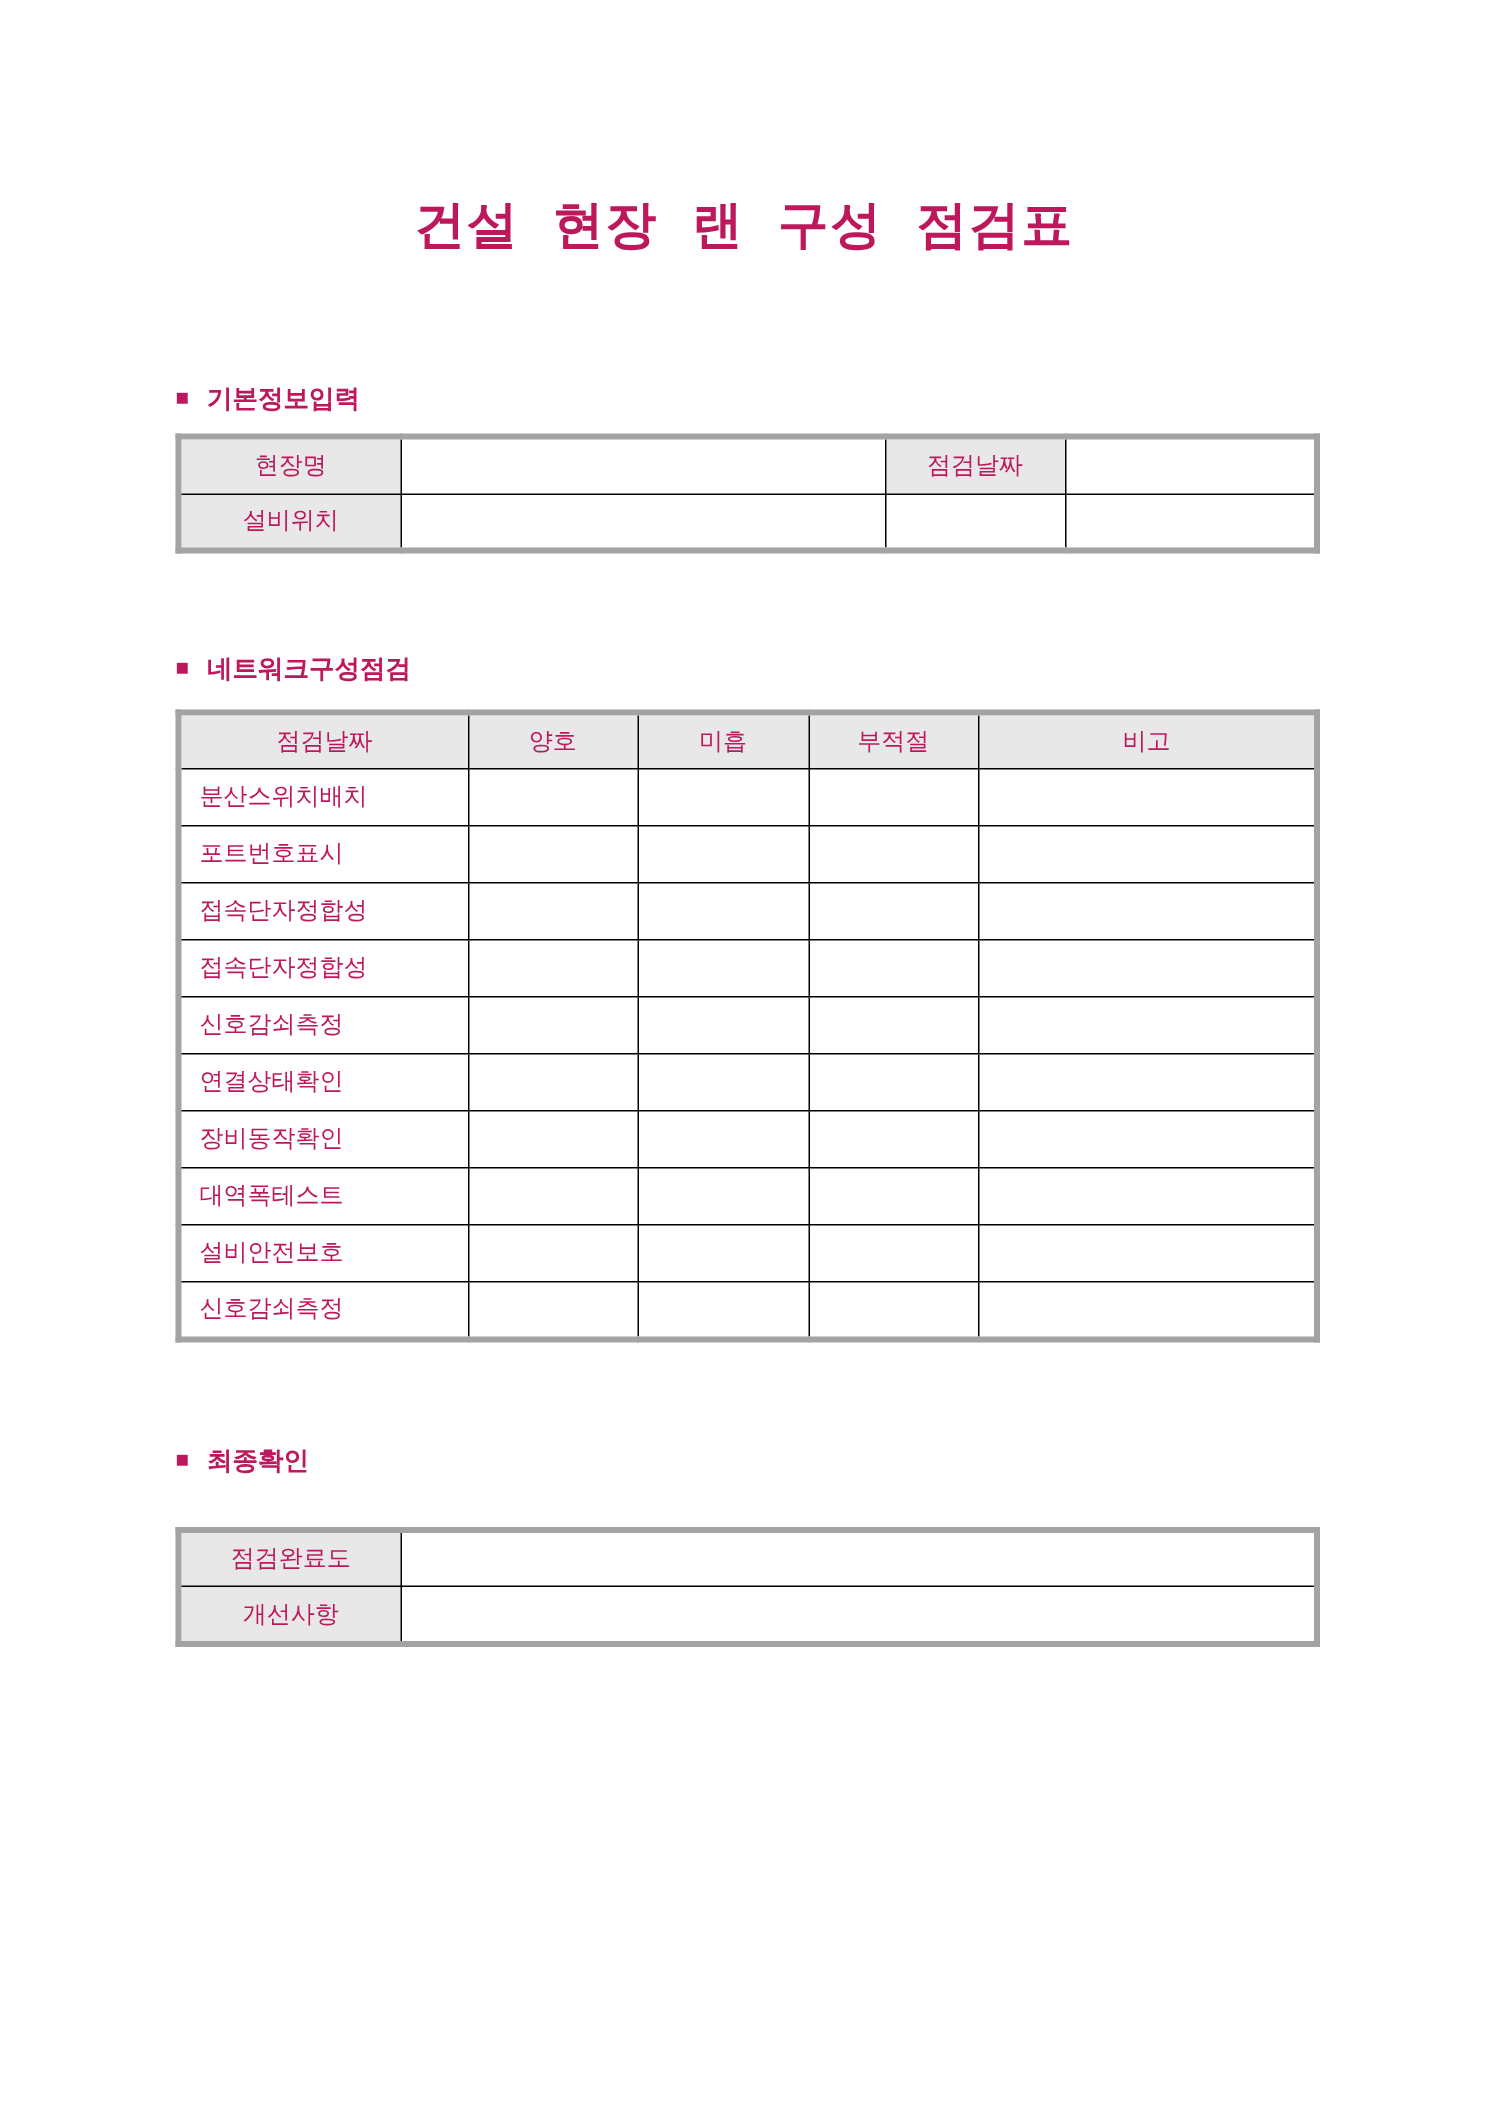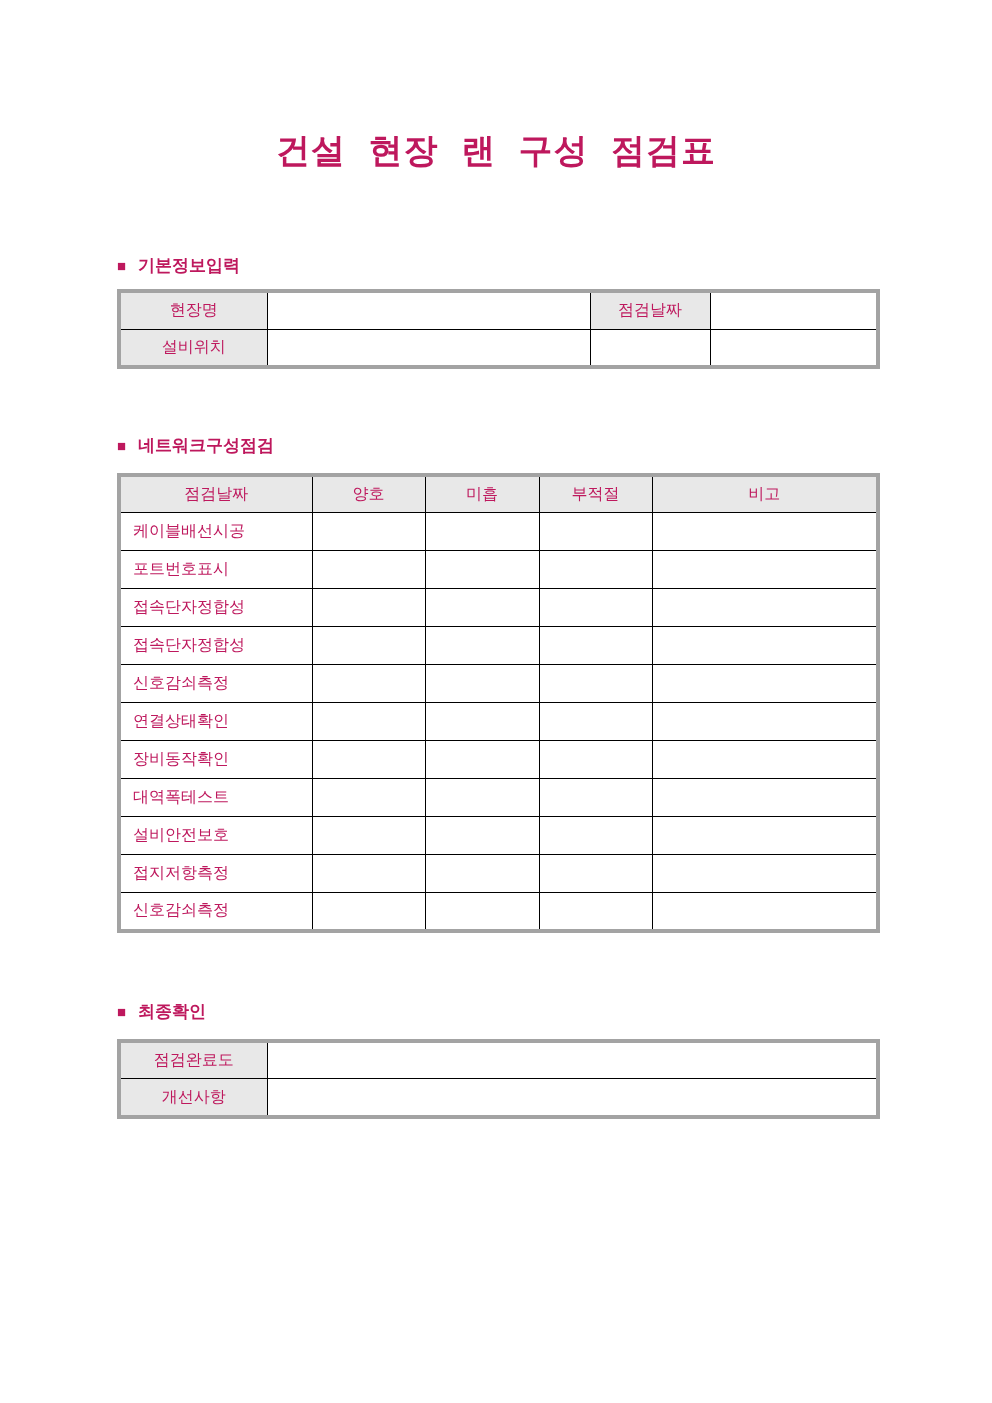--- a/index.html
+++ b/index.html
@@ -48,21 +48,21 @@
 
   table {
     border-collapse: collapse;
     table-layout: fixed;
     width: 759px;
     border: 4px solid #a3a3a3;
     font-size: 16px;
   }
   .tbl-basic   { margin-top: 13px; }
   .tbl-network { margin-top: 16px; }
-  .tbl-final   { margin-top: 17px; }
+  .tbl-final   { margin-top: 34px; }
   tr { height: 38px; }
   td, th {
     border: 1px solid #000000;
     padding: 0;
     font-weight: normal;
     overflow: hidden;
     white-space: nowrap;
   }
   td.label, th.colhead {
     background: #e8e8e8;
@@ -133,21 +133,21 @@
         <tr>
           <th class="colhead">점검날짜</th>
           <th class="colhead">양호</th>
           <th class="colhead">미흡</th>
           <th class="colhead">부적절</th>
           <th class="colhead">비고</th>
         </tr>
       </thead>
       <tbody>
         <tr>
-          <td class="item">케이블배선시공</td>
+          <td class="item">분산스위치배치</td>
           <td class="value"></td>
           <td class="value"></td>
           <td class="value"></td>
           <td class="value"></td>
         </tr>
         <tr>
           <td class="item">포트번호표시</td>
           <td class="value"></td>
           <td class="value"></td>
           <td class="value"></td>
@@ -190,27 +190,20 @@
         </tr>
         <tr>
           <td class="item">대역폭테스트</td>
           <td class="value"></td>
           <td class="value"></td>
           <td class="value"></td>
           <td class="value"></td>
         </tr>
         <tr>
           <td class="item">설비안전보호</td>
-          <td class="value"></td>
-          <td class="value"></td>
-          <td class="value"></td>
-          <td class="value"></td>
-        </tr>
-        <tr>
-          <td class="item">접지저항측정</td>
           <td class="value"></td>
           <td class="value"></td>
           <td class="value"></td>
           <td class="value"></td>
         </tr>
         <tr>
           <td class="item">신호감쇠측정</td>
           <td class="value"></td>
           <td class="value"></td>
           <td class="value"></td>

